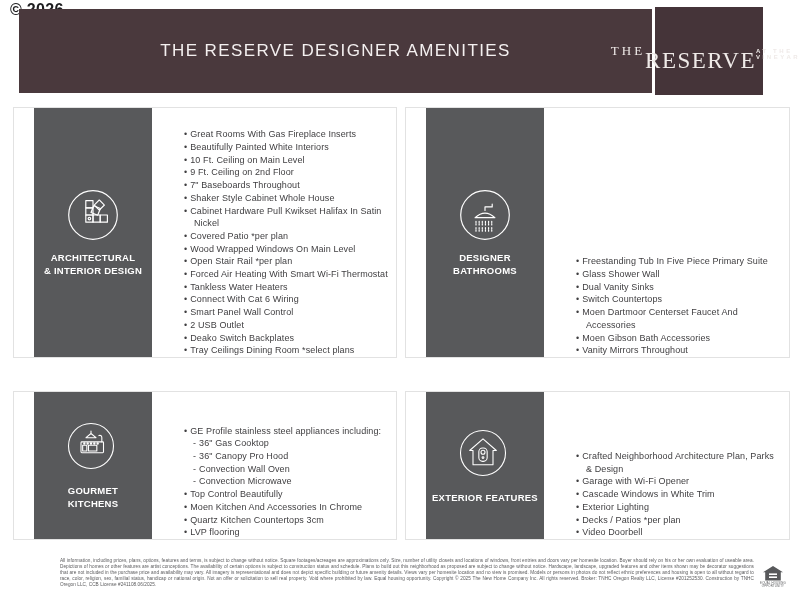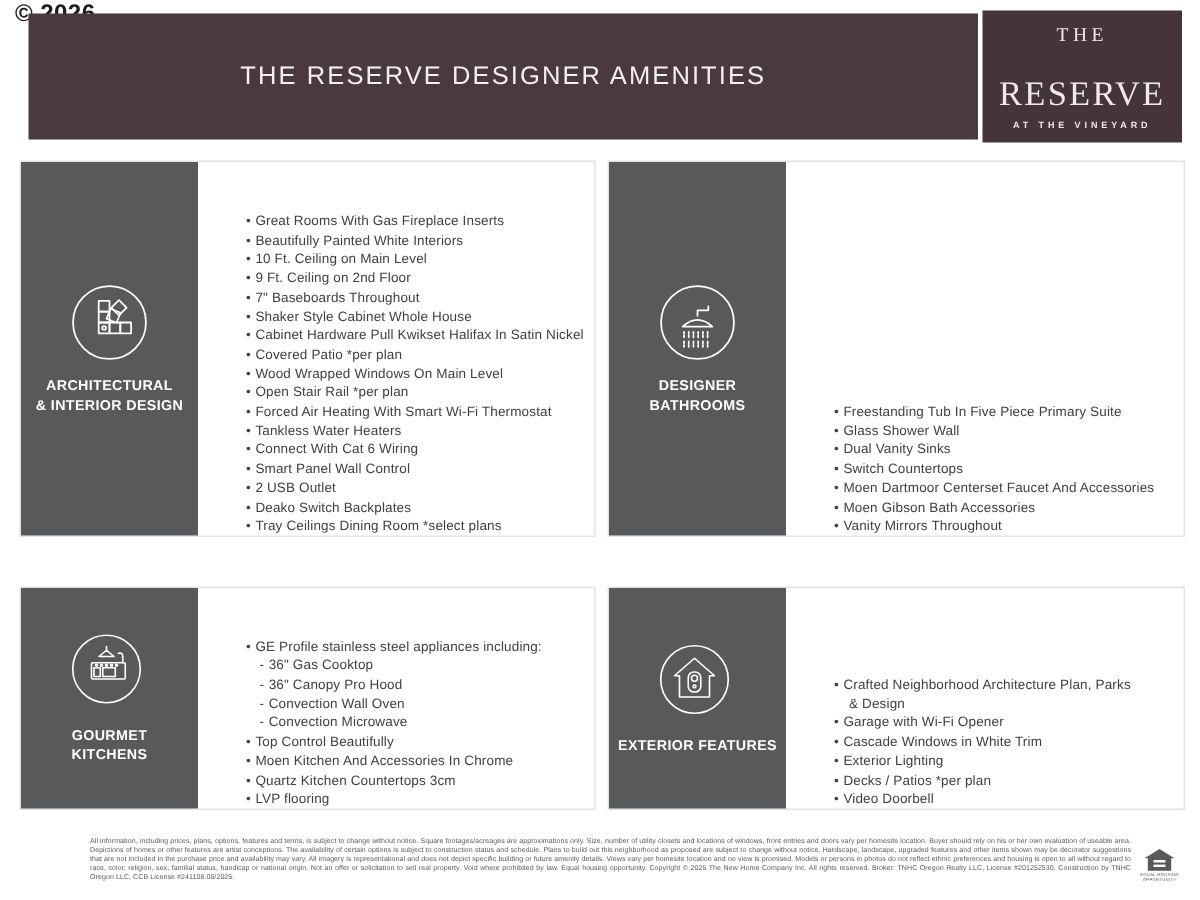--- a/index.html
+++ b/index.html
@@ -13,40 +13,40 @@
     color:#1d1d1f; letter-spacing:.3px;
   }
   .header-bar {
     position:absolute; left:19px; top:9px; width:633px; height:84px;
     background:#4a393d; display:flex; align-items:center; justify-content:center;
   }
   .header-bar h1 {
     color:#f4f0f0; font-size:17px; font-weight:normal; letter-spacing:1.4px;
   }
   .logo-box {
-    position:absolute; left:655px; top:7px; width:133px; height:88px;
-    background:#453439; display:flex; flex-direction:column; align-items:center;
+    position:absolute; left:655px; top:7px; width:108px; height:88px;
+    background:#453439; display:flex; flex-direction:row; align-items:center;
     justify-content:center; color:#efeae8;
   }
   .logo-the { font-family:"Liberation Serif", serif; font-size:13px; letter-spacing:3px; }
   .logo-reserve { font-family:"Liberation Serif", serif; font-size:23px; letter-spacing:1.5px; margin-top:19px; }
   .logo-tag { font-size:6px; font-weight:bold; letter-spacing:2.6px; margin-top:5px; }
 
   .panel {
     position:absolute; display:flex; background:#fff; border:1px solid #e2e2e2;
   }
   .p1 { left:13px;  top:107px; width:384px; height:251px; }
   .p2 { left:405px; top:107px; width:385px; height:251px; }
   .p3 { left:13px;  top:391px; width:384px; height:149px; }
   .p4 { left:405px; top:391px; width:385px; height:149px; }
 
   .label-box {
     width:118px; flex:0 0 118px; background:#58595b; color:#fff;
     display:flex; flex-direction:column; align-items:center; justify-content:center;
-    gap:9px; padding:4px;
+    gap:9px; padding:4px;margin-left:20px;
   }
   .label-box .icon { width:54px; height:54px; }
   .label-box .label {
     font-size:9.5px; font-weight:bold; letter-spacing:.25px; text-align:center;
     line-height:13px; white-space:pre-line;
   }
   .items {
     flex:1; list-style:none; display:flex; flex-direction:column;
     justify-content:flex-end; padding-left:32px; padding-top:20px; padding-right:6px;
   }

